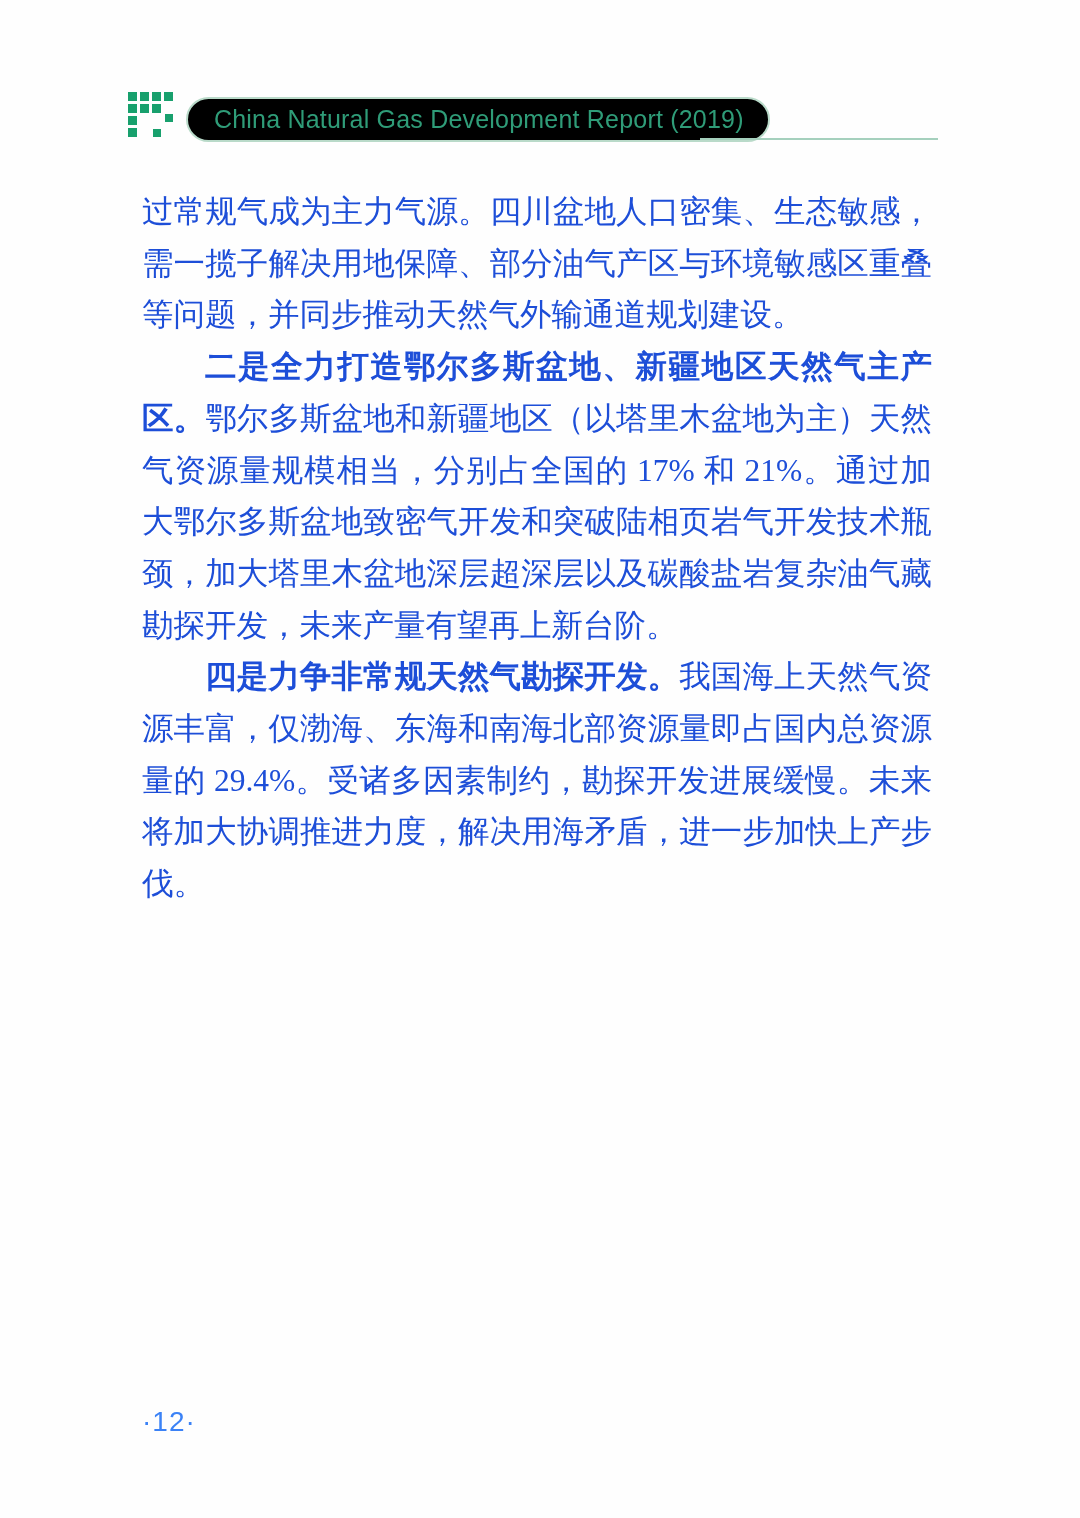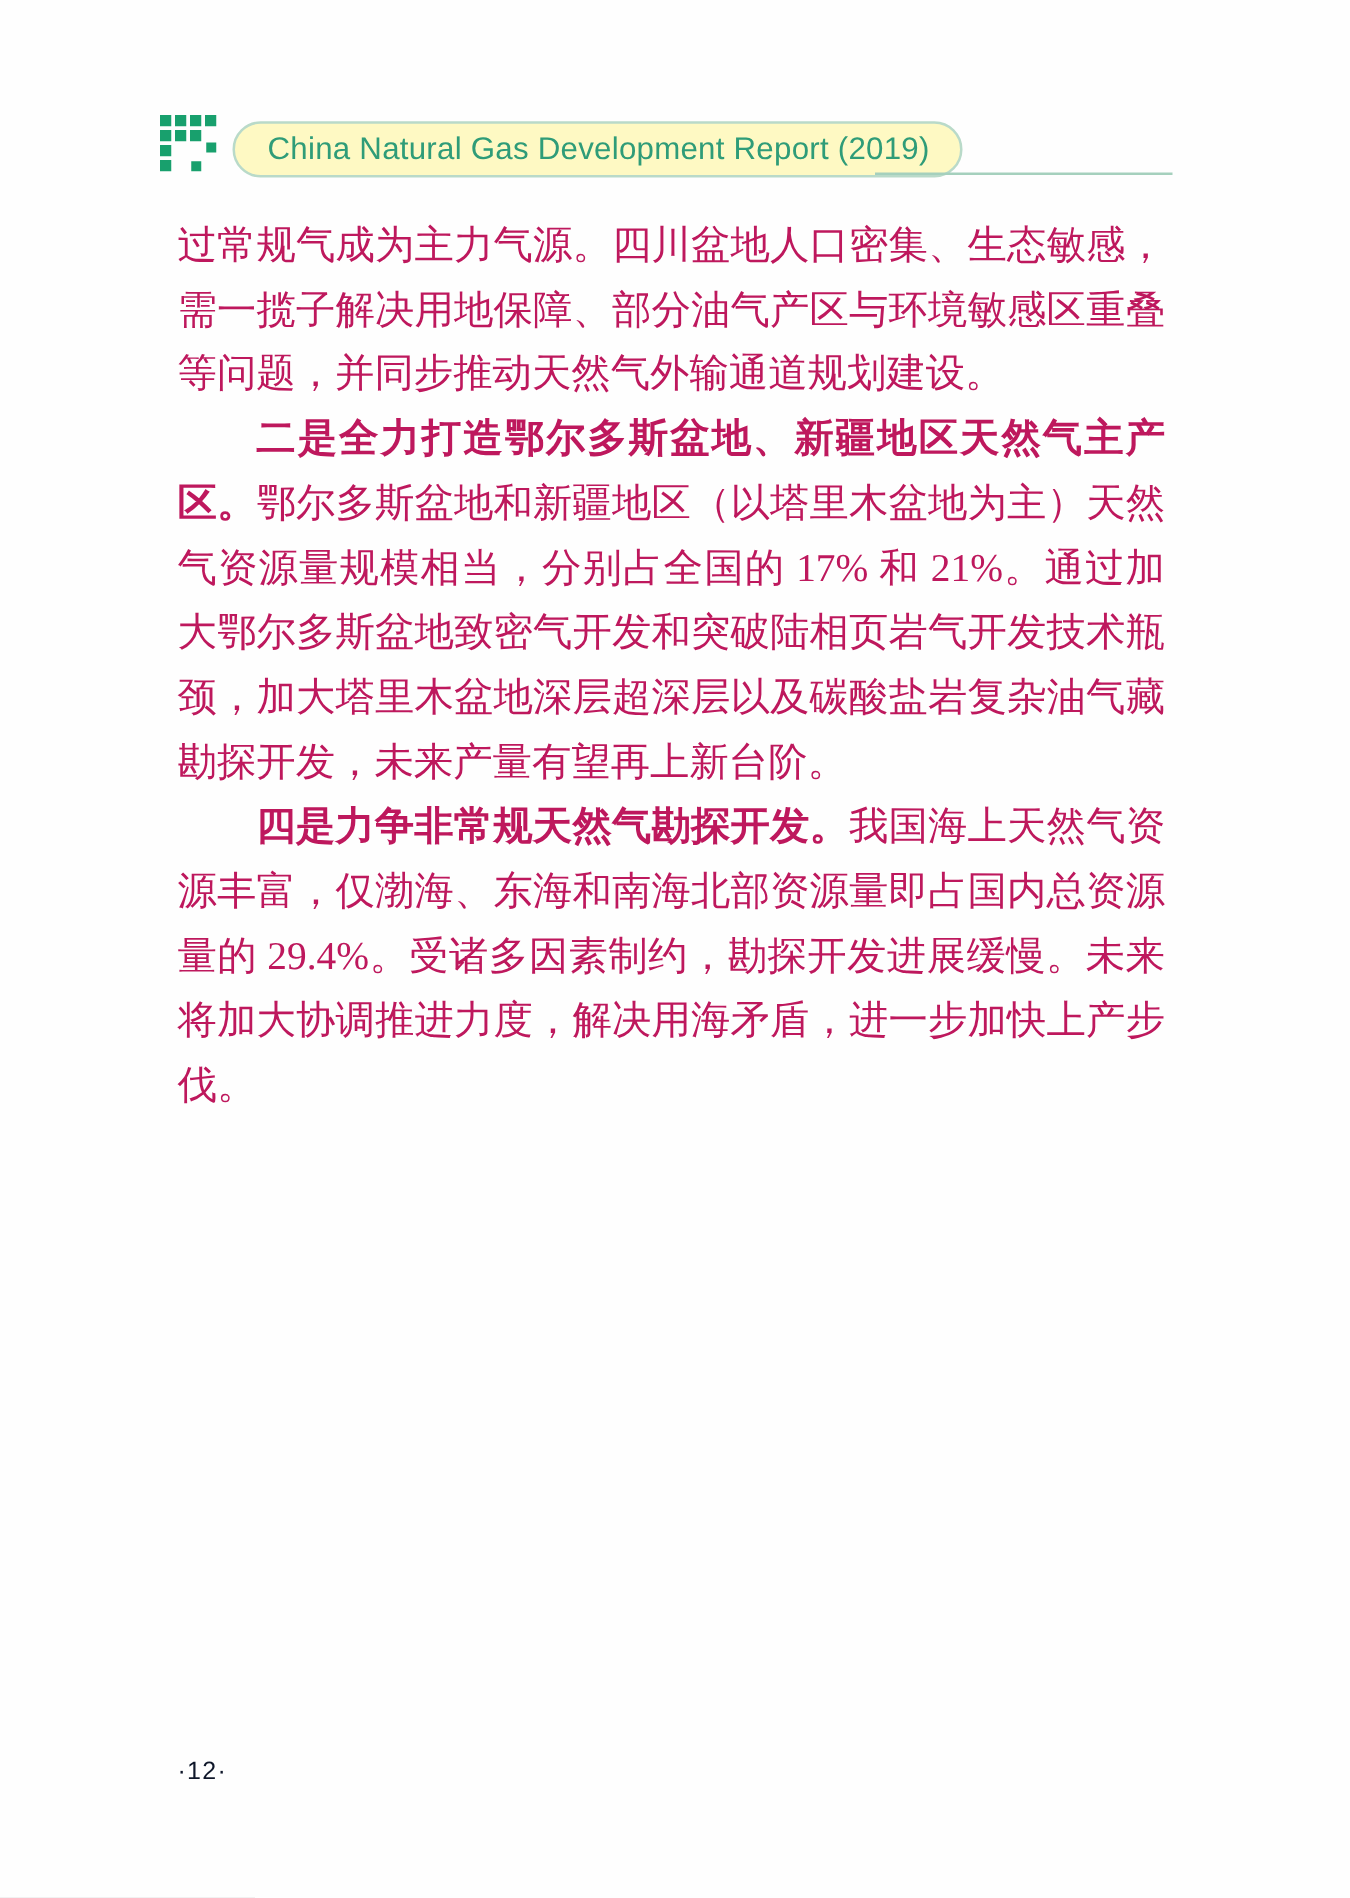--- a/index.html
+++ b/index.html
@@ -29,21 +29,21 @@
   .title-pill {
     position: absolute;
     left: 186px;
     top: 97px;
     height: 45px;
     padding: 0 24px 0 26px;
     border: 2px solid #b9dac9;
     border-radius: 23px;
     display: flex;
     align-items: center;
-    background: #fef9c3;
+    background: #000000;
   }
   .title-pill .title-text {
     font-family: "Liberation Sans", sans-serif;
     font-size: 25px;
     letter-spacing: 0.2px;
     color: #2f9c78;
     white-space: nowrap;
   }
 
   .header-line {
@@ -52,41 +52,41 @@
     top: 138px;
     width: 238px;
     height: 2px;
     background: #a5d0bd;
   }
 
   
   .body-text {
     position: absolute;
     left: 142px;
-    top: 170px;
+    top: 186px;
     width: 790px;
     font-size: 31.5px;
     line-height: 51.7px;
-    color: #be185d;
+    color: #1d4ed8;
     text-align: justify;
   }
   .para { text-indent: 2em; }
   .para.no-indent { text-indent: 0; }
   .para .lead { font-weight: 700; }
 
   
   .footer {
     position: absolute;
     left: 142px;
     top: 1406px;
   }
   .page-number {
     font-family: "Liberation Sans", sans-serif;
-    font-size: 20px;
-    color: #0f172a;
+    font-size: 28px;
+    color: #3b82f6;
     letter-spacing: 1px;
   }
 </style>
 </head>
 <body>
 
 <div class="page">
 
   <div class="header">
     <div class="logo">

